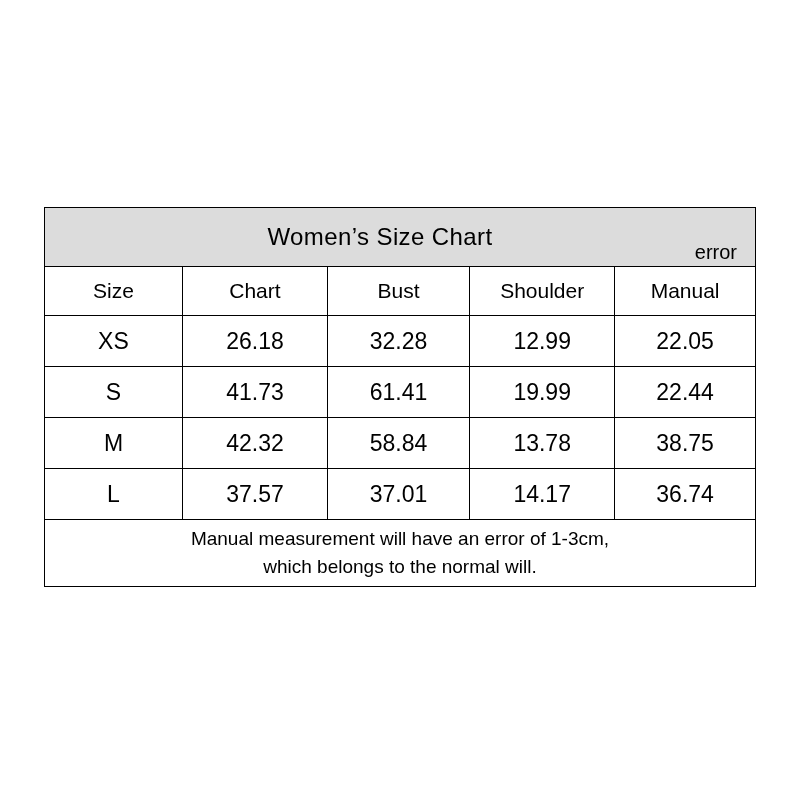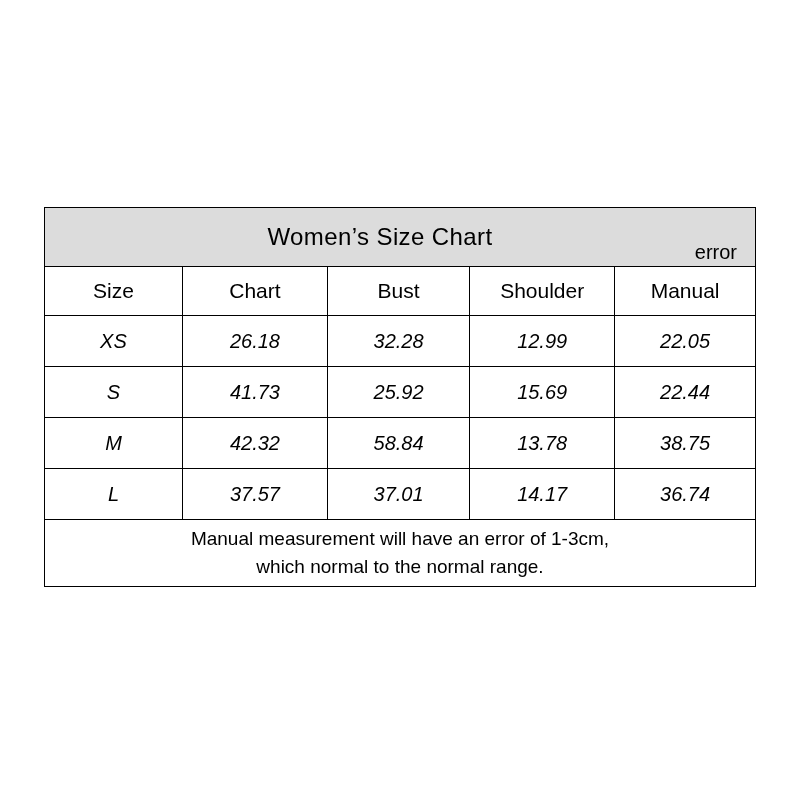--- a/index.html
+++ b/index.html
@@ -56,22 +56,21 @@
     right: 18px;
     bottom: 2px;
     font-size: 20px;
   }
   .head-row td {
     height: 48px;
     font-size: 21px;
   }
   .data-row td {
     height: 50px;
-    font-size: 20px;
-    font-style: italic;
+    font-size: 23px;
   }
   .note-cell {
     height: 66px;
     font-size: 19px;
     line-height: 1.45;
     padding: 6px 10px;
     margin-left: 16px;
   }
   .note-line {
     display: block;
@@ -112,40 +111,40 @@
         <tr class="data-row">
           <td>XS</td>
           <td>26.18</td>
           <td>32.28</td>
           <td>12.99</td>
           <td>22.05</td>
         </tr>
         <tr class="data-row">
           <td>S</td>
           <td>41.73</td>
-          <td>25.92</td>
-          <td>15.69</td>
+          <td>61.41</td>
+          <td>19.99</td>
           <td>22.44</td>
         </tr>
         <tr class="data-row">
           <td>M</td>
           <td>42.32</td>
           <td>58.84</td>
           <td>13.78</td>
           <td>38.75</td>
         </tr>
         <tr class="data-row">
           <td>L</td>
           <td>37.57</td>
           <td>37.01</td>
           <td>14.17</td>
           <td>36.74</td>
         </tr>
         <tr>
           <td class="note-cell" colspan="5">
             <span class="note-line">Manual measurement will have an error of 1-3cm,</span>
-            <span class="note-line">which normal to the normal range.</span>
+            <span class="note-line">which belongs to the normal will.</span>
           </td>
         </tr>
       </tbody>
     </table>
   </div>
 </div>
 
 </body></html>

